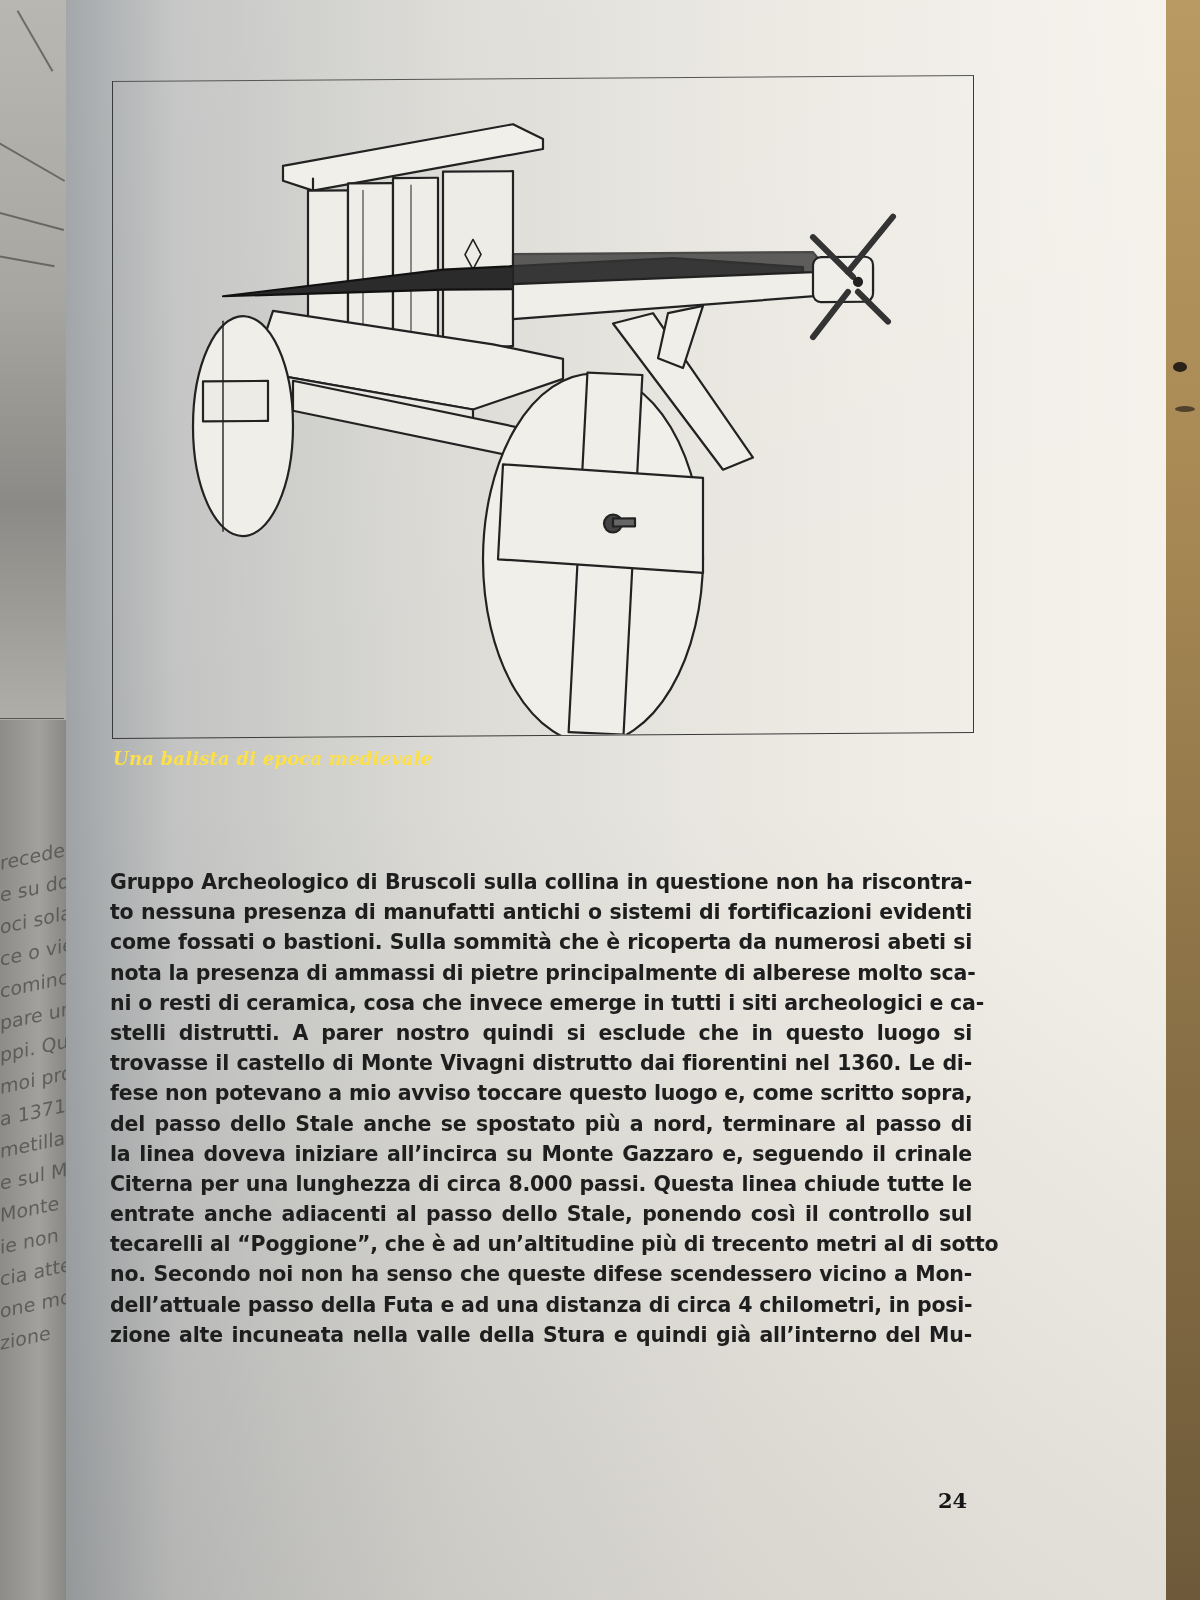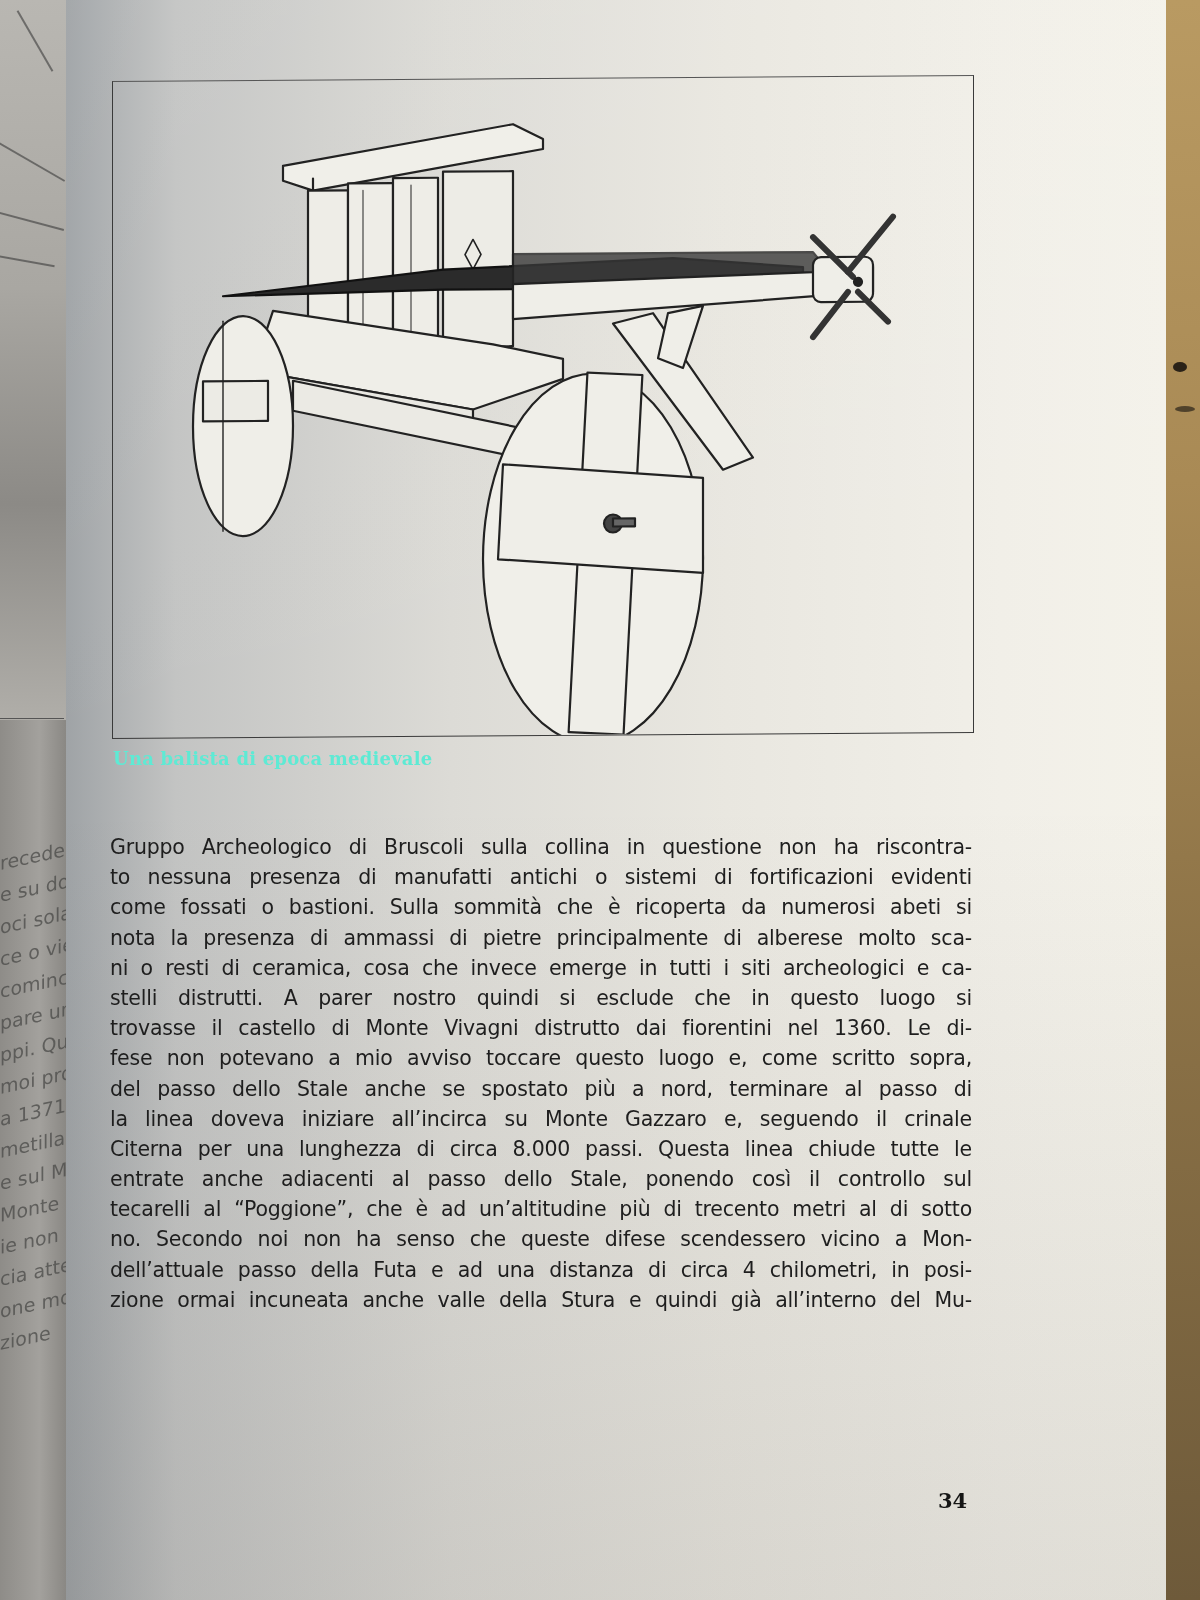--- a/index.html
+++ b/index.html
@@ -82,34 +82,36 @@
     }
     .figure-frame svg {
       position: absolute;
       left: 0; top: 0;
       width: 860px; height: 656px;
     }
     .caption {
       position: absolute;
       left: 113px; top: 748px;
       font-family: "DejaVu Serif", serif;
+      font-style: italic;
       font-weight: bold;
       font-size: 18px;
-      color: #5eead4;
+      color: #fde047;
       letter-spacing: 0.2px;
     }
     .body-text {
       position: absolute;
-      left: 110px; top: 832px;
+      left: 110px; top: 867px;
       width: 862px;
       font-family: "DejaVu Sans", sans-serif;
       font-size: 20.5px;
       line-height: 30.2px;
       color: #1e1e1e;
       letter-spacing: -0.2px;
+      font-weight: bold;
     }
     .body-text .line {
       display: block;
       white-space: nowrap;
       text-align: justify;
       text-align-last: justify;
       height: 30.2px;
     }
     .page-number {
       position: absolute;
@@ -219,16 +221,16 @@
   <span class="line">stelli distrutti. A parer nostro quindi si esclude che in questo luogo si</span>
   <span class="line">trovasse il castello di Monte Vivagni distrutto dai fiorentini nel 1360. Le di-</span>
   <span class="line">fese non potevano a mio avviso toccare questo luogo e, come scritto sopra,</span>
   <span class="line">del passo dello Stale anche se spostato più a nord, terminare al passo di</span>
   <span class="line">la linea doveva iniziare all’incirca su Monte Gazzaro e, seguendo il crinale</span>
   <span class="line">Citerna per una lunghezza di circa 8.000 passi. Questa linea chiude tutte le</span>
   <span class="line">entrate anche adiacenti al passo dello Stale, ponendo così il controllo sul</span>
   <span class="line">tecarelli al “Poggione”, che è ad un’altitudine più di trecento metri al di sotto</span>
   <span class="line">no. Secondo noi non ha senso che queste difese scendessero vicino a Mon-</span>
   <span class="line">dell’attuale passo della Futa e ad una distanza di circa 4 chilometri, in posi-</span>
-  <span class="line">zione ormai incuneata anche valle della Stura e quindi già all’interno del Mu-</span>
-</div>
-
-<div class="page-number">34</div>
+  <span class="line">zione alte incuneata nella valle della Stura e quindi già all’interno del Mu-</span>
+</div>
+
+<div class="page-number">24</div>
 
 </body></html>

